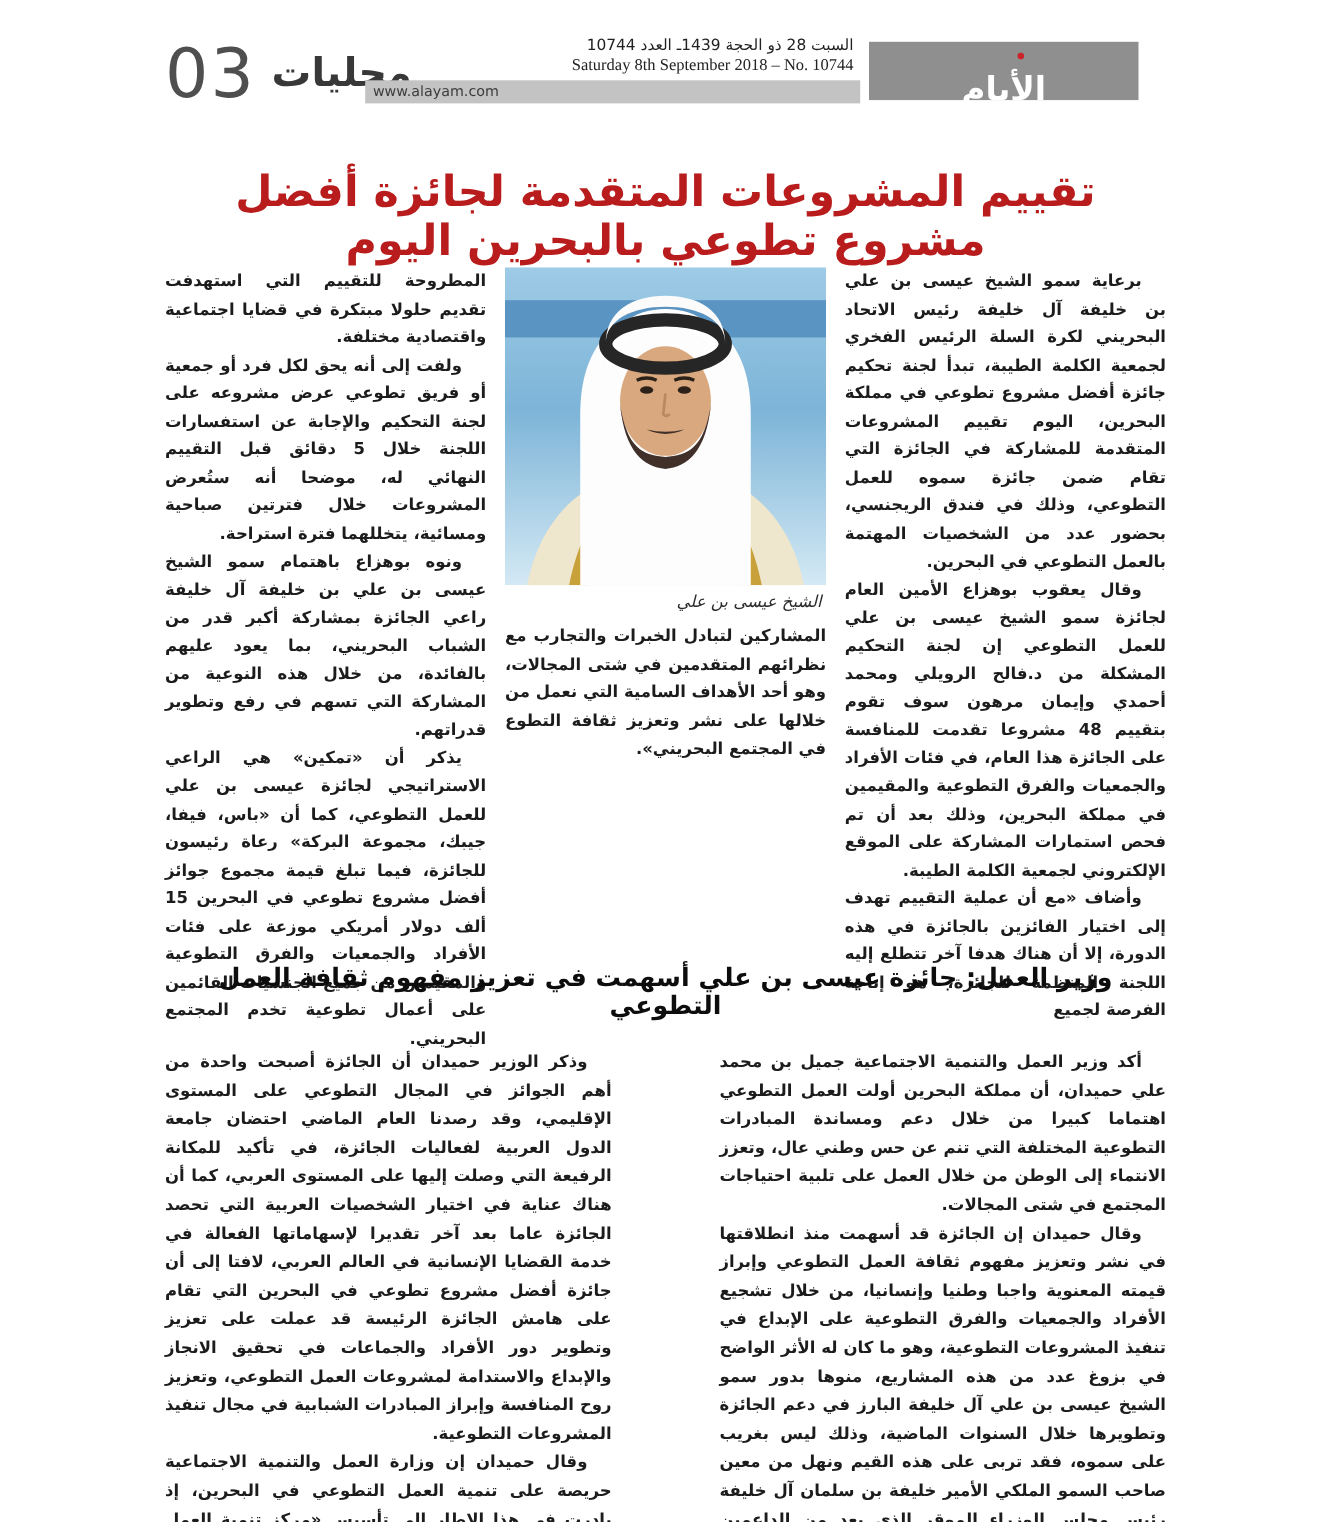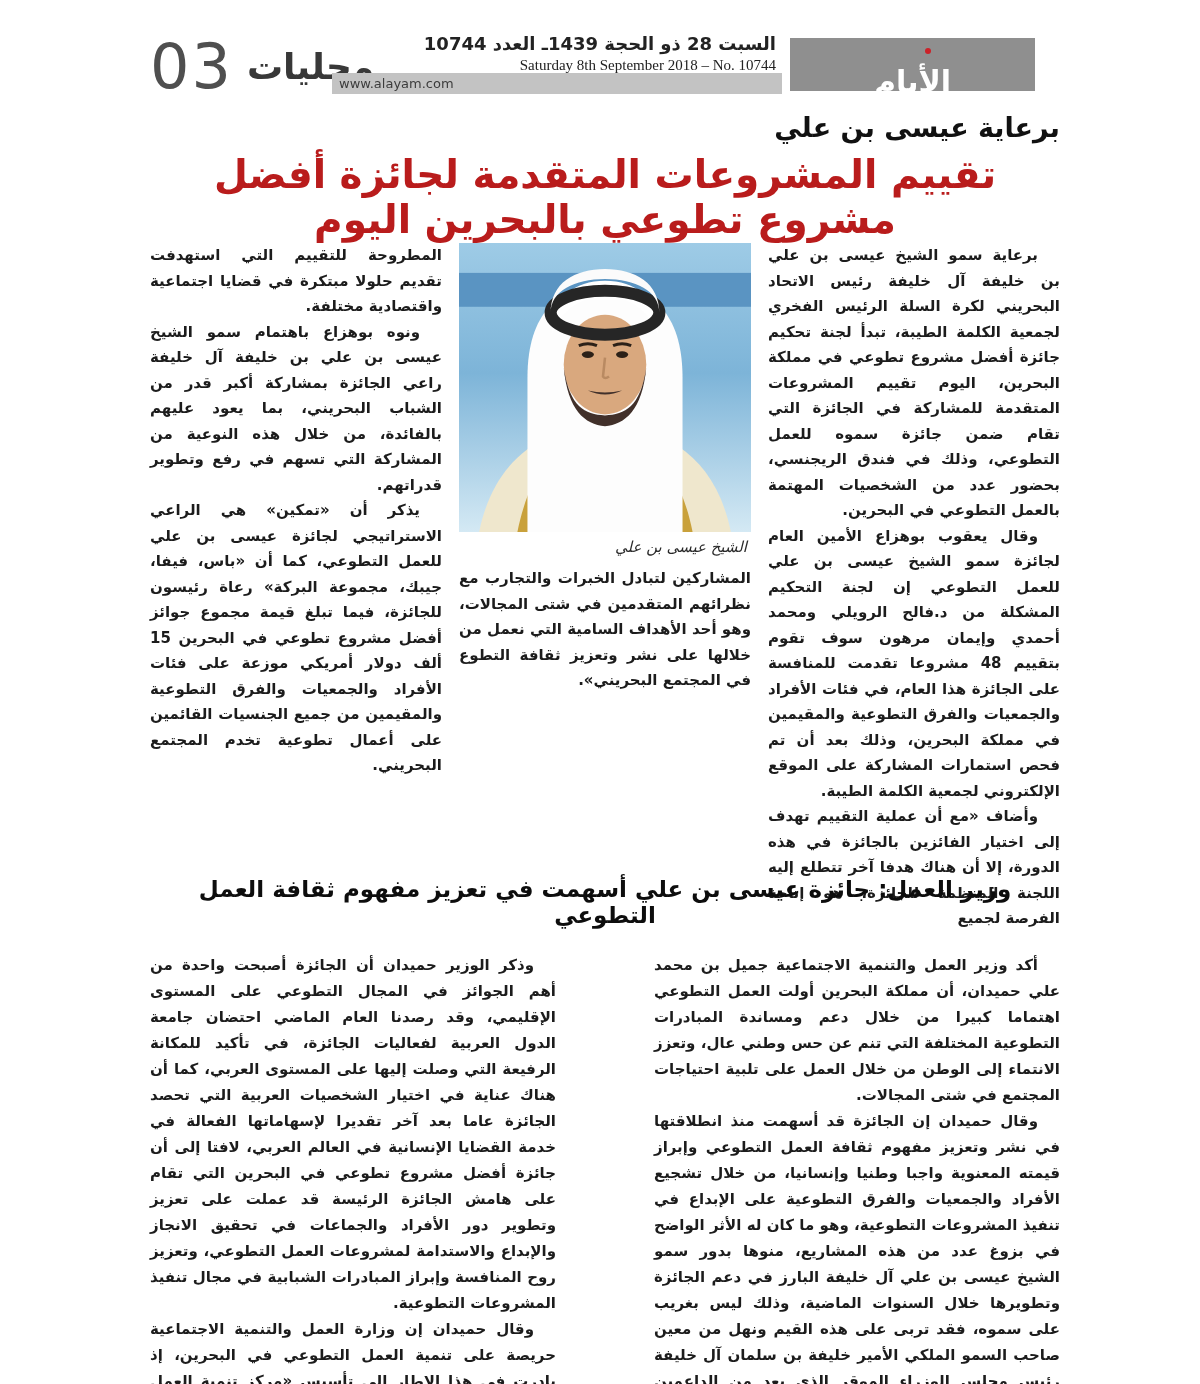--- a/index.html
+++ b/index.html
@@ -7,21 +7,21 @@
   .page{position:relative;width:1200px;height:1384px;background:#ffffff;overflow:hidden;margin:0 auto;}
 
   
   .logo-box{position:absolute;top:38px;right:165px;width:245px;height:53px;background:#8f8f8f;
             display:flex;flex-direction:column;align-items:center;justify-content:center;}
   .logo-latin{color:#ffffff;font-size:7px;letter-spacing:1px;line-height:7px;align-self:center;margin-right:-60px;}
   .logo-ar{color:#ffffff;font-size:30px;font-weight:bold;line-height:32px;position:relative;margin-top:28px;}
   .logo-dot{position:absolute;top:10px;right:104px;width:6px;height:6px;background:#cc2229;border-radius:50%;}
 
   .dates{position:absolute;top:33px;right:424px;text-align:right;}
-  .date-ar{font-size:18px;font-weight:bold;color:#222;direction:rtl;}
+  .date-ar{font-size:14px;font-weight:normal;color:#222;direction:rtl;}
   .date-en{font-family:"Liberation Serif",serif;font-size:15px;color:#222;margin-top:3px;}
 
   .section-block{position:absolute;top:38px;left:150px;display:flex;align-items:center;}
   .page-number{font-size:62px;line-height:58px;color:#4f4f4f;font-weight:400;letter-spacing:2px;}
   .section-name{font-size:36px;line-height:40px;color:#383838;font-weight:bold;margin-left:14px;direction:rtl;}
 
   .url-bar{position:absolute;top:73px;left:332px;width:450px;height:21px;background:#c3c3c3;
            display:flex;align-items:center;}
   .url-text{font-size:13px;color:#3c3c3c;padding-left:7px;}
 
@@ -67,21 +67,20 @@
 
   <div class="section-block">
     <span class="page-number">03</span>
     <span class="section-name">محليات</span>
   </div>
 
   <div class="url-bar">
     <span class="url-text">www.alayam.com</span>
   </div>
 
-  <div class="kicker">برعاية عيسى بن علي</div>
   <div class="headline1">تقييم المشروعات المتقدمة لجائزة أفضل مشروع تطوعي بالبحرين اليوم</div>
 
   <div class="art1-body">
 
     <div class="col">
       <p>برعاية سمو الشيخ عيسى بن علي بن خليفة آل خليفة رئيس الاتحاد البحريني لكرة السلة الرئيس الفخري لجمعية الكلمة الطيبة، تبدأ لجنة تحكيم جائزة أفضل مشروع تطوعي في مملكة البحرين، اليوم تقييم المشروعات المتقدمة للمشاركة في الجائزة التي تقام ضمن جائزة سموه للعمل التطوعي، وذلك في فندق الريجنسي، بحضور عدد من الشخصيات المهتمة بالعمل التطوعي في البحرين.</p>
       <p>وقال يعقوب بوهزاع الأمين العام لجائزة سمو الشيخ عيسى بن علي للعمل التطوعي إن لجنة التحكيم المشكلة من د.فالح الرويلي ومحمد أحمدي وإيمان مرهون سوف تقوم بتقييم 48 مشروعا تقدمت للمنافسة على الجائزة هذا العام، في فئات الأفراد والجمعيات والفرق التطوعية والمقيمين في مملكة البحرين، وذلك بعد أن تم فحص استمارات المشاركة على الموقع الإلكتروني لجمعية الكلمة الطيبة.</p>
       <p>وأضاف «مع أن عملية التقييم تهدف إلى اختيار الفائزين بالجائزة في هذه الدورة، إلا أن هناك هدفا آخر تتطلع إليه اللجنة المنظمة للجائزة، هو إتاحة الفرصة لجميع</p>
     </div>
 
@@ -123,20 +122,21 @@
           <ellipse cx="145" cy="70" rx="54" ry="22" fill="none" stroke="#262626" stroke-width="12"></ellipse>
           <path d="M91,70 C91,40 115,26 145,26 C175,26 199,40 199,70 C199,48 175,36 145,36 C115,36 91,48 91,70 Z" fill="#fbfbfb"></path>
         </svg>
       </figure>
       <figcaption class="caption">الشيخ عيسى بن علي</figcaption>
       <p class="cont">المشاركين لتبادل الخبرات والتجارب مع نظرائهم المتقدمين في شتى المجالات، وهو أحد الأهداف السامية التي نعمل من خلالها على نشر وتعزيز ثقافة التطوع في المجتمع البحريني».</p>
     </div>
 
     <div class="col">
       <p class="cont">المطروحة للتقييم التي استهدفت تقديم حلولا مبتكرة في قضايا اجتماعية واقتصادية مختلفة.</p>
+      <p>ولفت إلى أنه يحق لكل فرد أو جمعية أو فريق تطوعي عرض مشروعه على لجنة التحكيم والإجابة عن استفسارات اللجنة خلال 5 دقائق قبل التقييم النهائي له، موضحا أنه ستُعرض المشروعات خلال فترتين صباحية ومسائية، يتخللهما فترة استراحة.</p>
       <p>ونوه بوهزاع باهتمام سمو الشيخ عيسى بن علي بن خليفة آل خليفة راعي الجائزة بمشاركة أكبر قدر من الشباب البحريني، بما يعود عليهم بالفائدة، من خلال هذه النوعية من المشاركة التي تسهم في رفع وتطوير قدراتهم.</p>
       <p>يذكر أن «تمكين» هي الراعي الاستراتيجي لجائزة عيسى بن علي للعمل التطوعي، كما أن «باس، فيفا، جيبك، مجموعة البركة» رعاة رئيسون للجائزة، فيما تبلغ قيمة مجموع جوائز أفضل مشروع تطوعي في البحرين 15 ألف دولار أمريكي موزعة على فئات الأفراد والجمعيات والفرق التطوعية والمقيمين من جميع الجنسيات القائمين على أعمال تطوعية تخدم المجتمع البحريني.</p>
     </div>
 
   </div>
 
   <div class="headline2">وزير العمل: جائزة عيسى بن علي أسهمت في تعزيز مفهوم ثقافة العمل التطوعي</div>
 
   <div class="art2-body">
 

